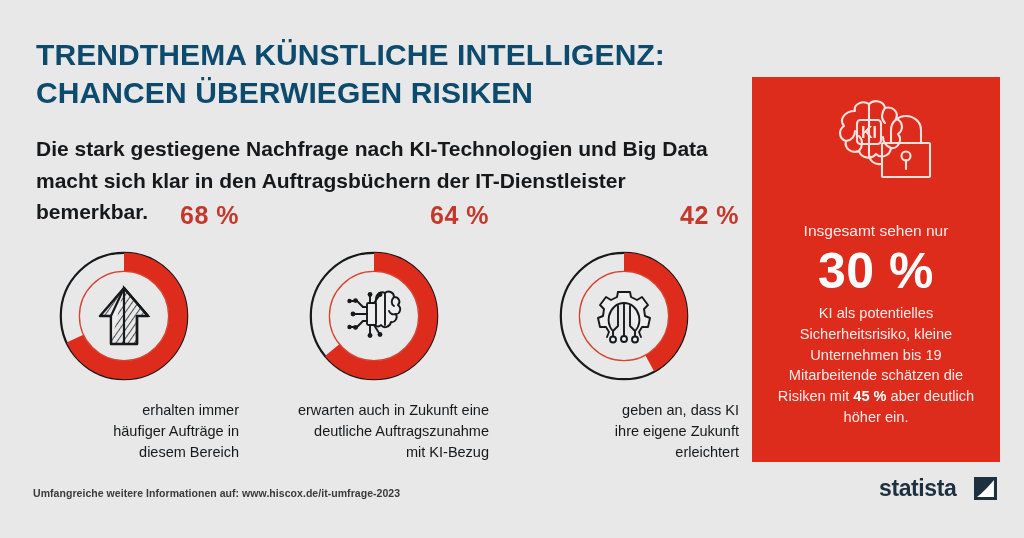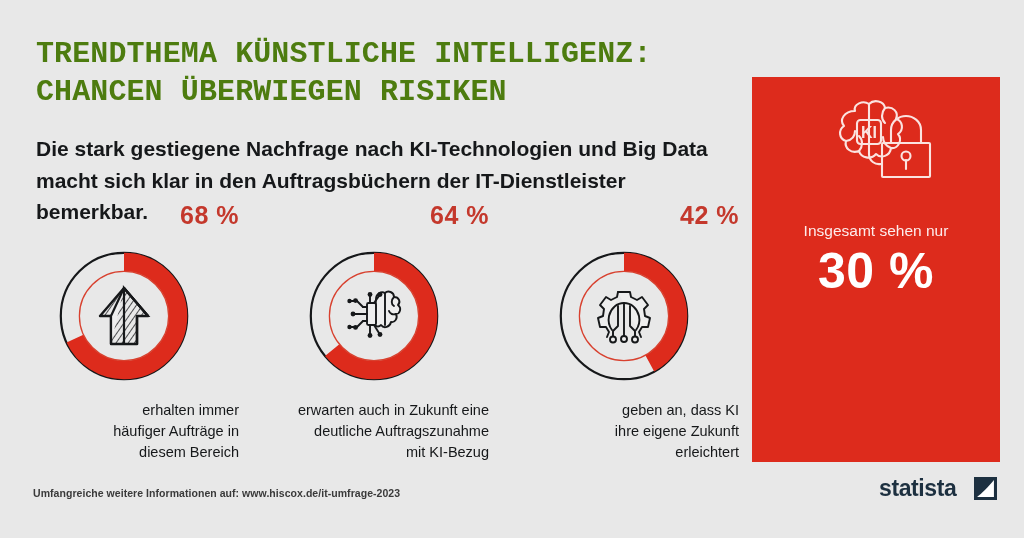--- a/index.html
+++ b/index.html
@@ -25,22 +25,21 @@
   
   .headline {
     position: absolute;
     left: 36px;
     top: 36px;
     width: 700px;
     font-size: 30px;
     font-weight: bold;
     line-height: 1.25;
     letter-spacing: 0.1px;
-    color: #4d7c0f;
-    font-family: Liberation Mono, monospace;
+    color: #0c4a6e;
   }
   .headline div { white-space: pre; }
 
   
   .subtitle {
     position: absolute;
     left: 36px;
     top: 133px;
     width: 675px;
     font-size: 21px;
@@ -326,20 +325,21 @@
         <g fill="none" stroke="#fbe3e0" stroke-width="2.1" stroke-linecap="round" stroke-linejoin="round">
           <path d="M80 44 L80 31 C80 22 88 17 95 17 C102 17 110 22 110 31 L110 44"></path>
           <rect x="71" y="44" width="48" height="34" rx="1"></rect>
           <circle cx="95" cy="57" r="4.5"></circle>
           <path d="M95 61 L95 70"></path>
         </g>
       </svg>
     </div>
     <div class="panel-lead">Insgesamt sehen nur</div>
     <div class="panel-big">30 %</div>
+    <div class="panel-body"><span>KI als potentielles Sicherheitsrisiko, kleine Unternehmen bis 19 Mitarbeitende schätzen die Risiken mit </span><b>45 %</b><span> aber deutlich höher ein.</span></div>
   </div>
 
   <div class="footer-src">Umfangreiche weitere Informationen auf: www.hiscox.de/it-umfrage-2023</div>
 
   <div class="logo">
     <span class="logo-text">statista</span>
     <svg class="logo-mark" viewBox="0 0 24 24">
       <rect x="0" y="0" width="24" height="24" fill="#1d3040"></rect>
       <path d="M3.2 20.8 C8 17.5 14.5 11 20.8 3.2 L20.8 20.8 Z" fill="#ffffff"></path>
     </svg>

